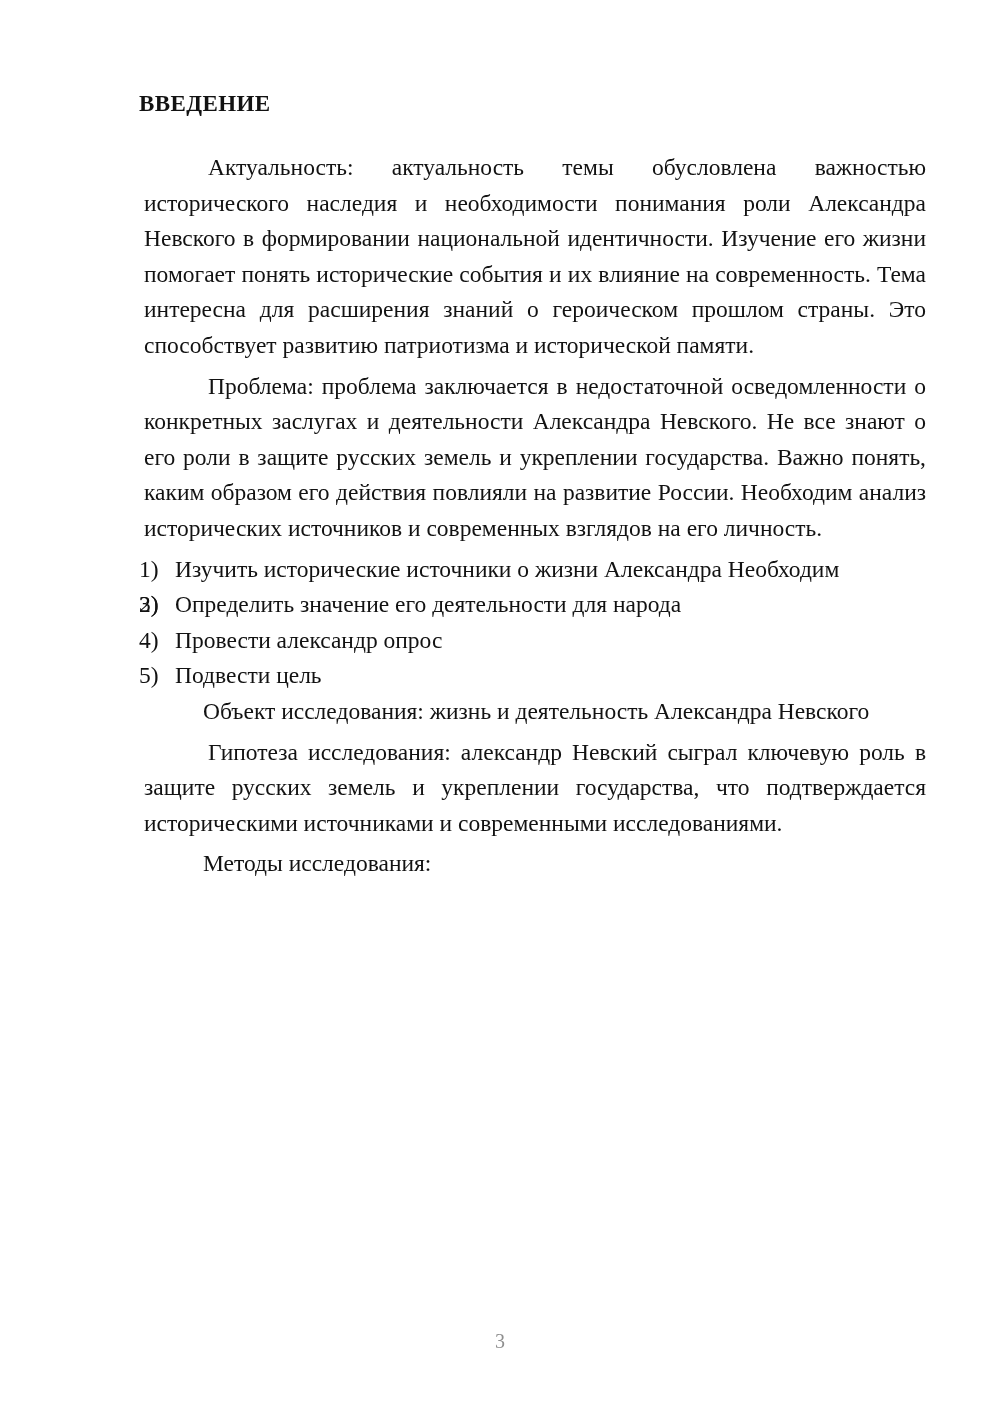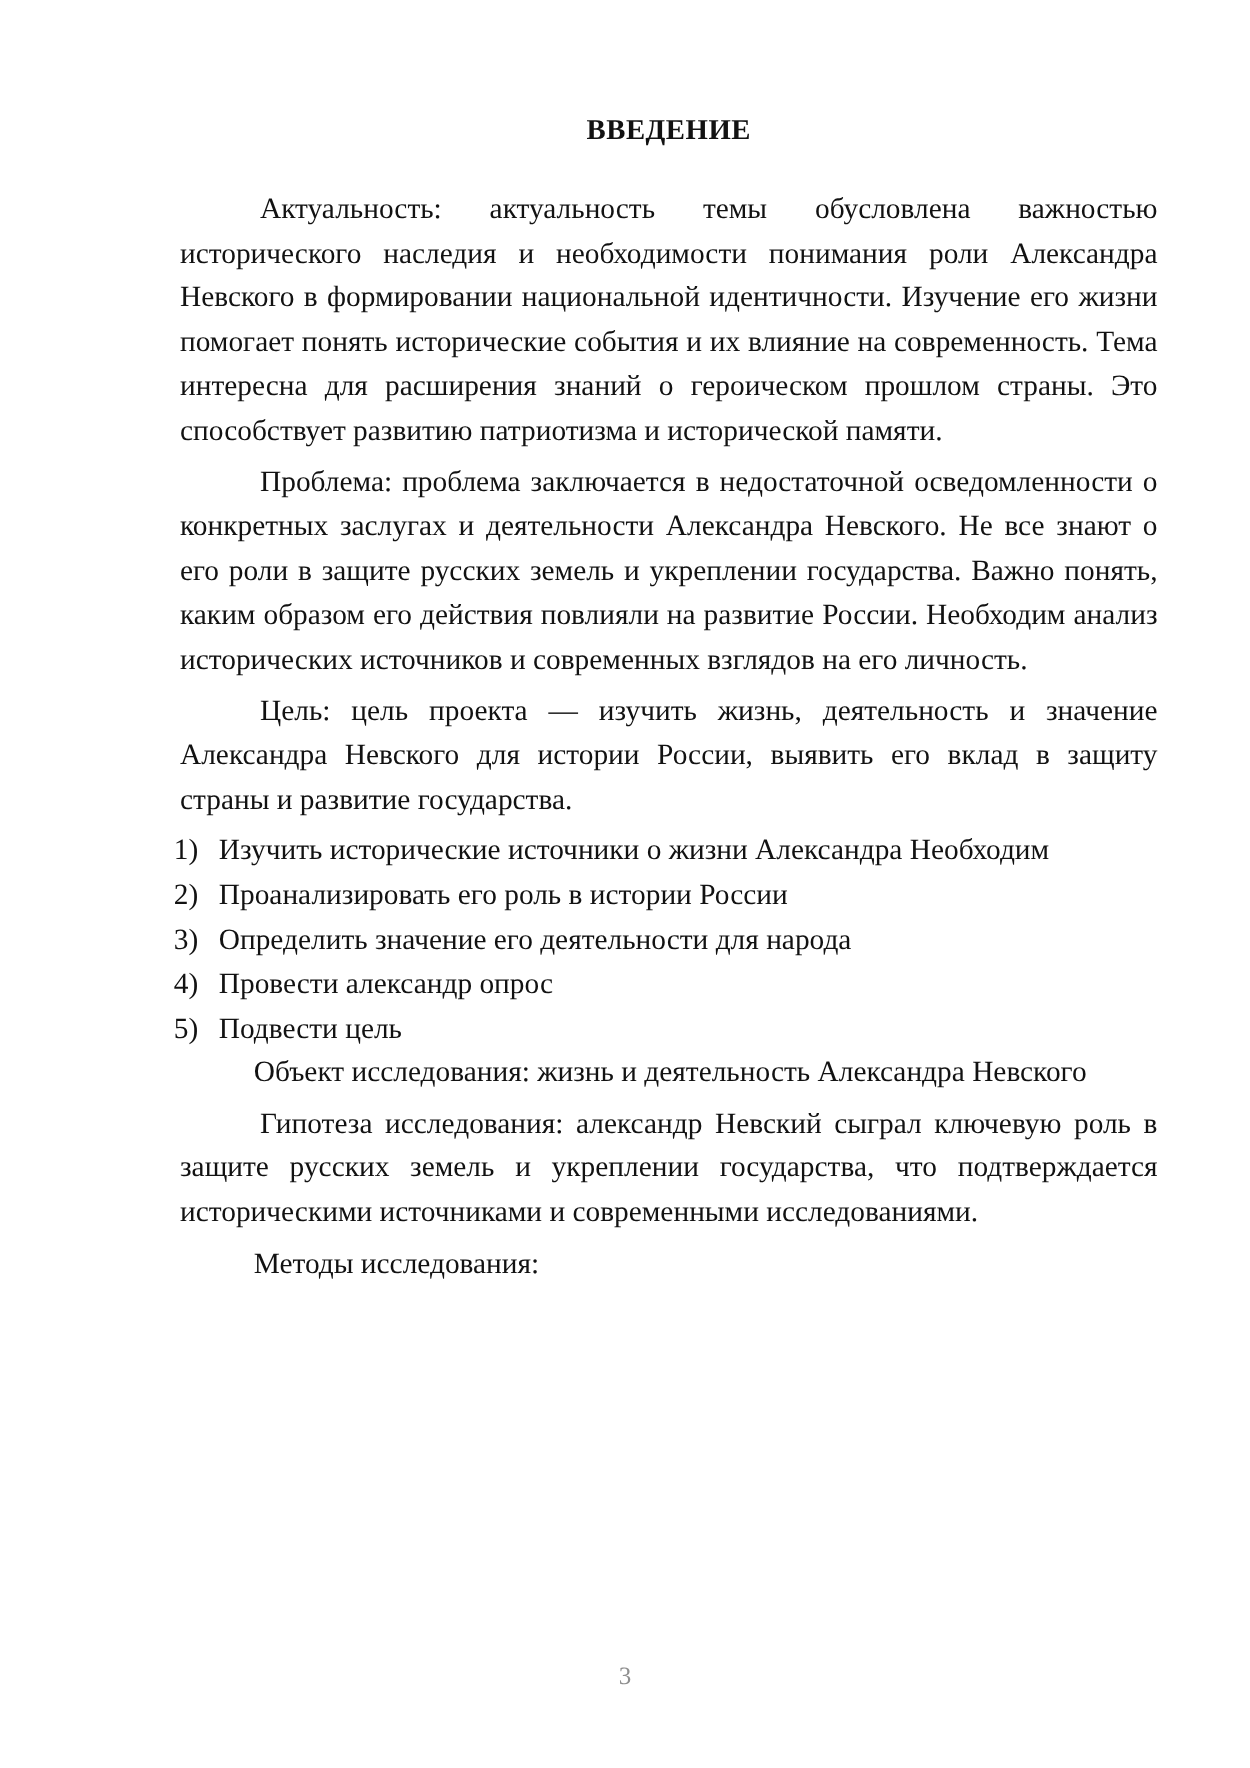--- a/index.html
+++ b/index.html
@@ -23,21 +23,21 @@
   }
   .content {
     position: absolute;
     left: 139px;
     top: 86px;
     width: 792px;
   }
   .doc-title {
     font-size: 23px;
     font-weight: bold;
-    text-align: center;
+    text-align: left;
     letter-spacing: 0.4px;
     line-height: 36px;
     margin: 0 0 28px 0;
   }
   p.para {
     font-size: 23.5px;
     line-height: 35.6px;
     text-align: justify;
     text-justify: inter-word;
     margin: 5px;
@@ -86,31 +86,29 @@
 <div class="page">
 
   <div class="content">
 
     <h1 class="doc-title">ВВЕДЕНИЕ</h1>
 
     <p class="para">Актуальность: актуальность темы обусловлена важностью исторического наследия и необходимости понимания роли Александра Невского в формировании национальной идентичности. Изучение его жизни помогает понять исторические события и их влияние на современность. Тема интересна для расширения знаний о героическом прошлом страны. Это способствует развитию патриотизма и исторической памяти.</p>
 
     <p class="para">Проблема: проблема заключается в недостаточной осведомленности о конкретных заслугах и деятельности Александра Невского. Не все знают о его роли в защите русских земель и укреплении государства. Важно понять, каким образом его действия повлияли на развитие России. Необходим анализ исторических источников и современных взглядов на его личность.</p>
 
-    <p class="para">Цель: цель проекта — изучить жизнь, деятельность и значение Александра Невского для истории России, выявить его вклад в защиту страны и развитие государства.</p>
 
 
     <ol class="tasks">
       <li>
         <span class="marker">1)</span>
         <span>Изучить исторические источники о жизни Александра Необходим</span>
       </li>
       <li>
         <span class="marker">2)</span>
-        <span>Проанализировать его роль в истории России</span>
       </li>
       <li>
         <span class="marker">3)</span>
         <span>Определить значение его деятельности для народа</span>
       </li>
       <li>
         <span class="marker">4)</span>
         <span>Провести александр опрос</span>
       </li>
       <li>

